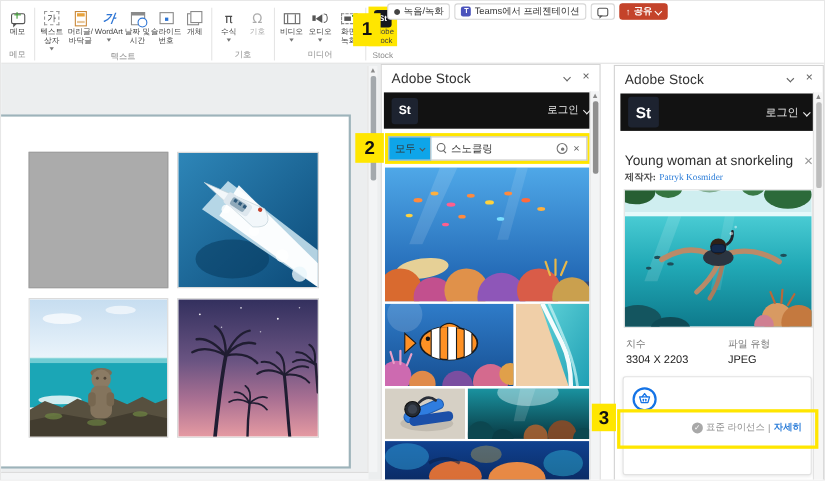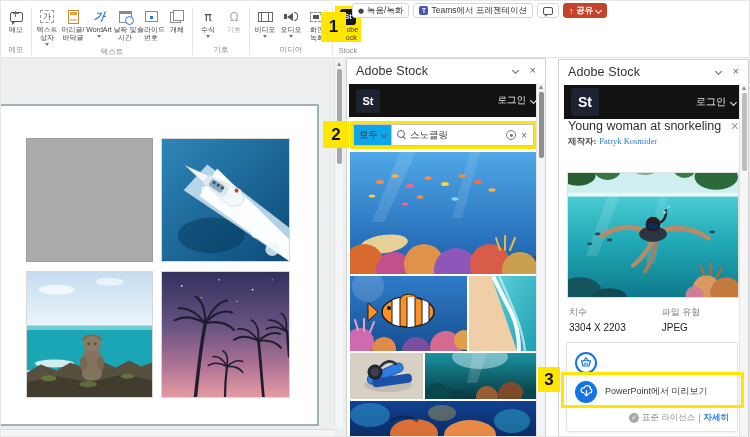--- a/index.html
+++ b/index.html
@@ -105,21 +105,21 @@
   .thumbs { position:absolute; left:3px; top:93px; width:186px; }
   .trow { display:flex; gap:2px; margin-top:2px; }
   .thumb { overflow:hidden; cursor:pointer; }
   .thumb svg { display:block; width:100%; height:100%; }
 
   
   .detail-pane { left:557px; top:58px; width:191px; height:379px; }
   .detail-black { margin:2px 5px 0; height:34px; }
   .detail-black .stlogo { width:28px; height:28px; font-size:14px; }
   .detail-black .login { font-size:10px; }
-  .asset-title-row { display:flex; align-items:flex-end; padding:0 9px 0; }
+  .asset-title-row { display:flex; align-items:flex-end; padding:20px 9px 0; }
   .asset-title { font-size:12.5px; color:#2e2e2e; line-height:1.15; }
   .asset-close { margin-left:auto; font-size:14px; color:#9a9a9a; line-height:1; }
   .author-row { padding:3px 9px 0; font-size:8.5px; color:#555; display:flex; gap:3px;font-family:Liberation Serif, serif; }
   .author-label { font-weight:bold; color:#4a4a4a; }
   .author-name { color:#2a7cd8; cursor:pointer; }
   .preview { position:absolute; left:8px; top:112px; width:172px; height:126px; border:1px solid #e0e0e0; overflow:hidden; }
   .preview svg { display:block; width:100%; height:100%; }
   .specs { position:absolute; left:10px; top:246px; display:flex; gap:36px; }
   .spec-label { font-size:9px; color:#757575; }
   .spec-value { font-size:10px; color:#222; margin-top:3px; }
@@ -675,30 +675,20 @@
       <div class="action-row">
         <span class="circ outline">
           <svg width="12" height="12" viewBox="0 0 16 16" fill="none" stroke="#1473e6" stroke-width="1.6" stroke-linecap="round" stroke-linejoin="round">
             <path d="M2,5 h12 l-2,7 h-8 z"></path>
               <path d="M5,5 L8,1 L11,5"></path>
               <line x1="6.5" y1="8" x2="6.5" y2="10"></line>
               <line x1="9.5" y1="8" x2="9.5" y2="10"></line>
           </svg>
         </span>
       </div>
-      <div class="action-row">
-        <span class="circ fill">
-          <svg width="13" height="13" viewBox="0 0 16 16" fill="none" stroke="#fff" stroke-width="1.6" stroke-linecap="round" stroke-linejoin="round">
-            <path d="M4.5,9.5 a3,3 0 1 1 .6,-5.9 a4,4 0 0 1 7.8,1.2 a2.6,2.6 0 0 1 -1,5"></path>
-            <line x1="8" y1="7" x2="8" y2="13"></line>
-              <path d="M5.8,11 L8,13.2 L10.2,11"></path>
-          </svg>
-        </span>
-        <span class="action-text">PowerPoint에서 미리보기</span>
-      </div>
       <div class="license-row">
         <span class="checkcirc">✓</span>
         <span>표준 라이선스</span>
         <span>|</span>
         <span class="license-more">자세히</span>
       </div>
     </div>
     <div class="hl3"></div>
 
     <div class="vscroll" style="right:0px; left:auto; top:24px; height:353px; background:#f6f6f6;">

